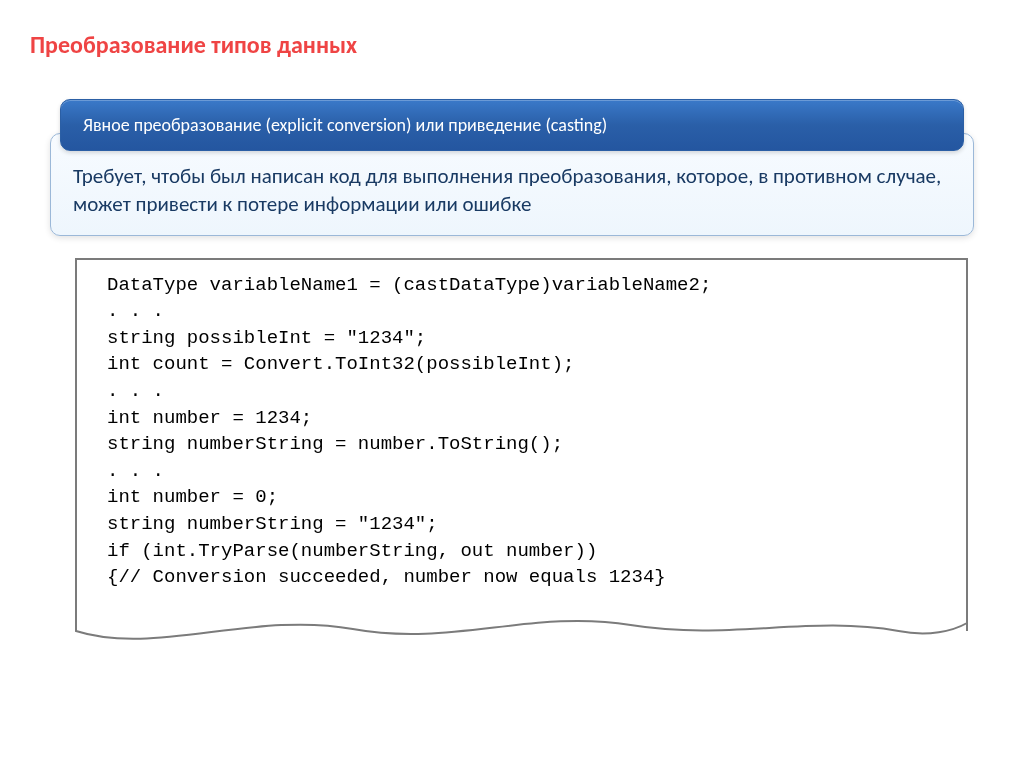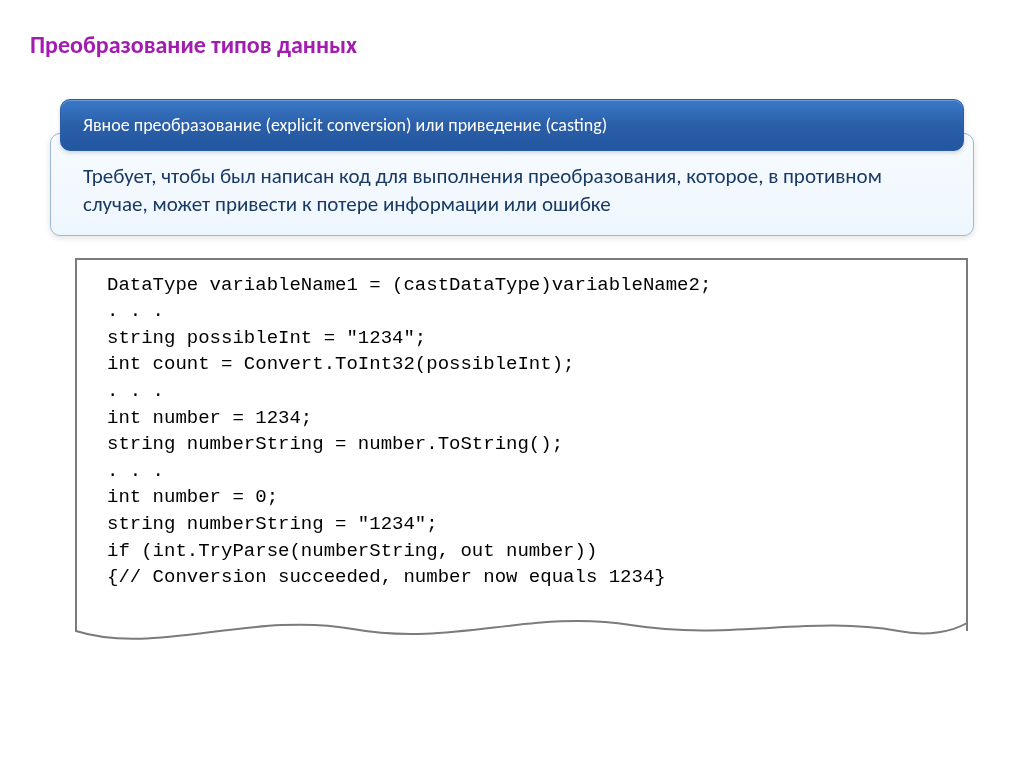--- a/index.html
+++ b/index.html
@@ -5,21 +5,21 @@
   * { box-sizing: border-box; margin: 0; padding: 0; }
   body {
     width: 1024px;
     height: 767px;
     background: #ffffff;
     font-family: Calibri, Arial, sans-serif;
     padding: 30px 30px 0 30px;
     overflow: hidden;
   }
   .page-title {
-    color: #a21caf;
+    color: #ef4444;
     font-size: 24px;
     font-weight: bold;
     margin-bottom: 40px;
   }
   .blue-banner {
     background: linear-gradient(to bottom, #3a79c9 0%, #2a5fa8 50%, #2456a0 100%);
     border: 1px solid #2b5fa5;
     border-radius: 10px;
     color: #ffffff;
     font-size: 18px;
@@ -29,21 +29,21 @@
     z-index: 2;
     box-shadow: 0 2px 4px rgba(0,0,0,0.15), inset 0 1px 0 rgba(255,255,255,0.25);
   }
   .info-box {
     background: linear-gradient(to bottom, #f7fbff 0%, #eef6fd 100%);
     border: 1px solid #9bb8d8;
     border-radius: 10px;
     color: #193a63;
     font-size: 21px;
     line-height: 1.35;
-    padding: 28px 22px 16px 32px;
+    padding: 28px 22px 16px 22px;
     margin: -18px 20px 0 20px;
     position: relative;
     z-index: 1;
     box-shadow: 0 2px 6px rgba(0,0,0,0.12);
   }
   .code-wrap {
     margin: 22px 26px 0 45px;
     position: relative;
   }
   .code-box {

